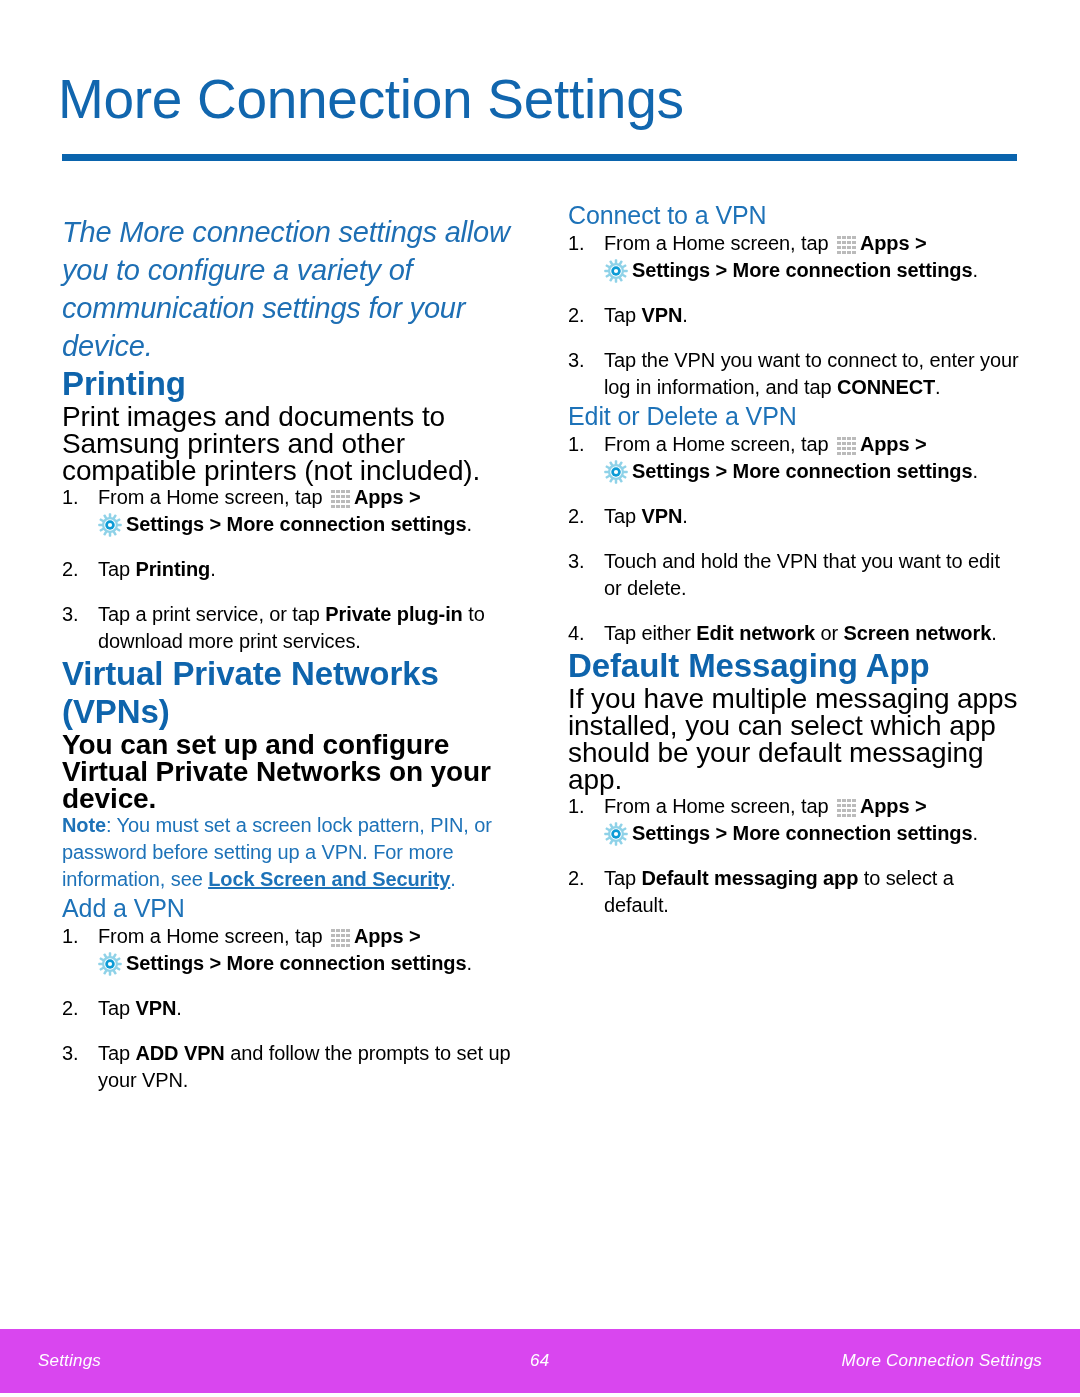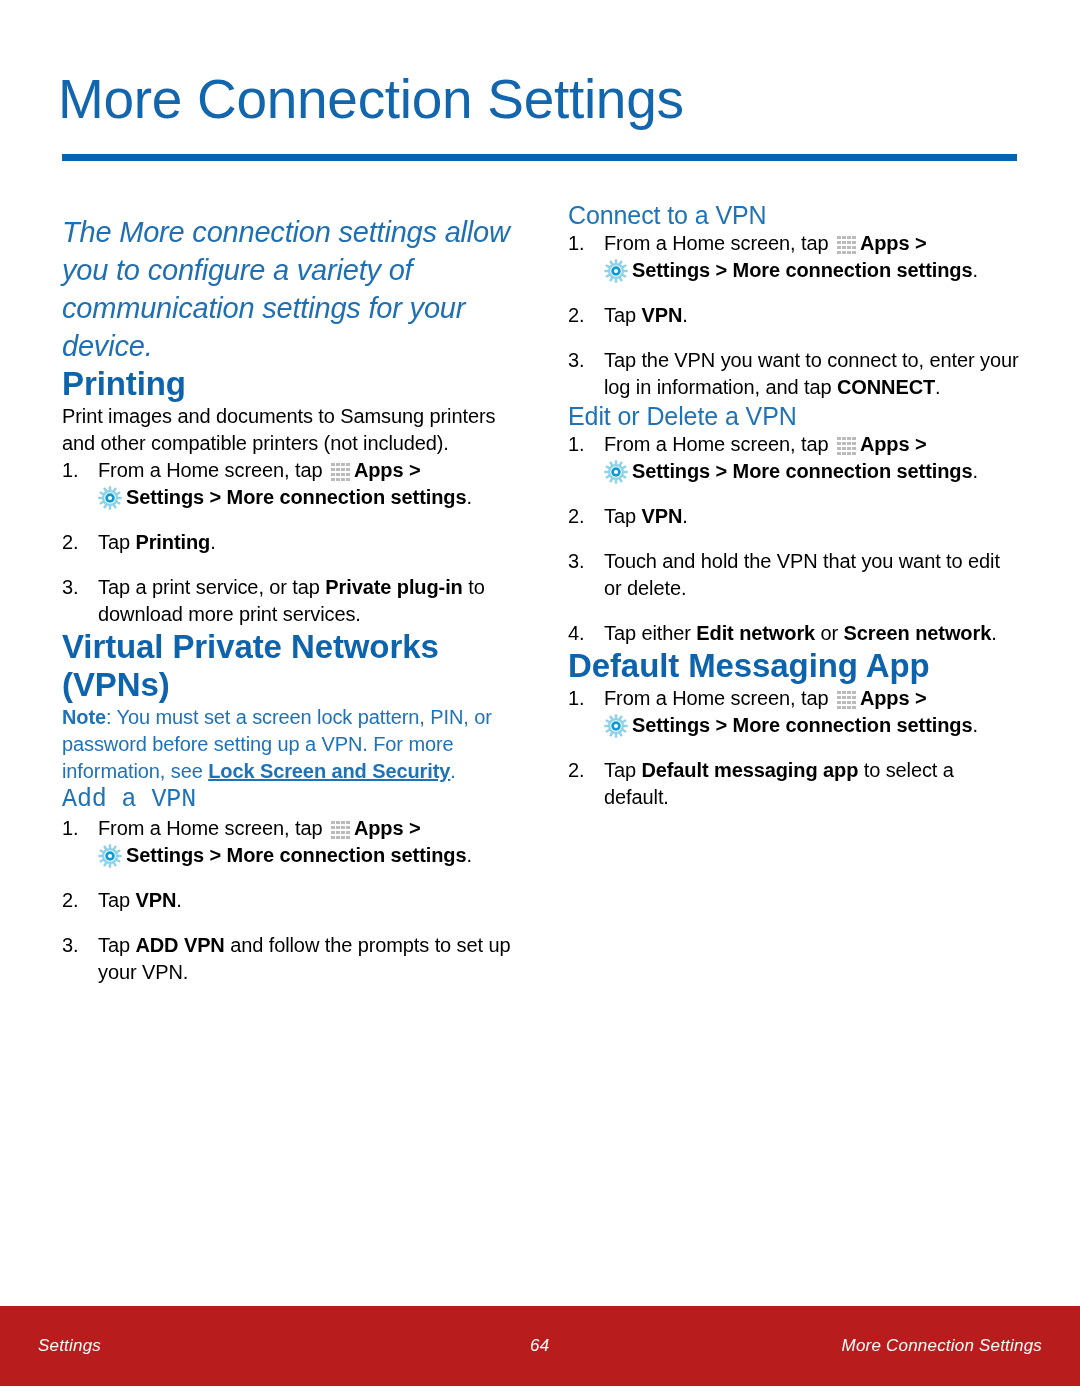--- a/index.html
+++ b/index.html
@@ -68,21 +68,21 @@
   h3.sub-head {
     font-size: 25px;
     line-height: 30px;
     font-weight: 400;
     color: #1D72B8;
     margin: 0;
     letter-spacing: -0.1px;
   }
 
   p.body-text {
-    font-size: 20px;
+    font-size: 28px;
     line-height: 27px;
     color: #000000;
     margin: 0;
     font-weight: 700;
     letter-spacing: -0.1px;
   }
   p.body-text.light { font-weight: 400; }
 
   p.note {
     font-size: 20px;
@@ -147,32 +147,32 @@
     width: 24px;
     height: 24px;
     vertical-align: -6px;
     margin: 0 4px 0 0;
     position: relative;
   }
   .mt-14 { margin-top: 14px; }
   .mt-22 { margin-top: 22px; }
   .mt-26 { margin-top: 26px; }
   .mt-30 { margin-top: 30px; }
-  .mt-34 { margin-top: 34px; font-family: Liberation Mono, monospace; }
+  .mt-34 { margin-top: 34px; }
   .mt-52 { margin-top: 52px; }
   .mt-56 { margin-top: 56px; }
 
   
   .footer {
     position: absolute;
     left: 0;
-    bottom: 11px;
+    bottom: 4px;
     width: 1080px;
-    height: 80px;
-    background: #b91c1c;
+    height: 64px;
+    background: #d946ef;
   }
   .footer-inner {
     position: relative;
     width: 100%;
     height: 100%;
   }
   .footer span {
     position: absolute;
     top: 50%;
     transform: translateY(-50%);
@@ -224,20 +224,21 @@
     </li>
     <li>
       <span class="num">2.</span><span>Tap </span><b>Printing</b><span>.</span>
     </li>
     <li>
       <span class="num">3.</span><span>Tap a print service, or tap </span><b>Private plug-in</b><span> to download more print services.</span>
     </li>
   </ol>
 
   <h2 class="section-head mt-56">Virtual Private Networks (VPNs)</h2>
+  <p class="body-text mt-22">You can set up and configure Virtual Private Networks on your device.</p>
 
   <p class="note mt-26"><b>Note</b><span>: You must set a screen lock pattern, PIN, or password before setting up a VPN. For more information, see </span><a class="note-link" href="#">Lock Screen and Security</a><span>.</span></p>
 
   <h3 class="sub-head mt-34">Add a VPN</h3>
   <ol class="steps mt-14">
     <li>
       <span class="num">1.</span><span>From a Home screen, tap </span><span class="icon-apps"><i style="left: 1.5px; top: 2.5px;"></i><i style="left: 6.5px; top: 2.5px;"></i><i style="left: 11.5px; top: 2.5px;"></i><i style="left: 16.5px; top: 2.5px;"></i><i style="left: 1.5px; top: 7.5px;"></i><i style="left: 6.5px; top: 7.5px;"></i><i style="left: 11.5px; top: 7.5px;"></i><i style="left: 16.5px; top: 7.5px;"></i><i style="left: 1.5px; top: 12.5px;"></i><i style="left: 6.5px; top: 12.5px;"></i><i style="left: 11.5px; top: 12.5px;"></i><i style="left: 16.5px; top: 12.5px;"></i><i style="left: 1.5px; top: 17.5px;"></i><i style="left: 6.5px; top: 17.5px;"></i><i style="left: 11.5px; top: 17.5px;"></i><i style="left: 16.5px; top: 17.5px;"></i></span><b>Apps</b><b> &gt; </b><br><span class="icon-gear"><svg viewBox="0 0 48 48" width="24" height="24" xmlns="http://www.w3.org/2000/svg">
             <g fill="#8FD2E8">
               <rect x="21.5" y="0.5" width="5" height="11" rx="1.4" transform="rotate(0 24 24)"></rect>
               <rect x="21.5" y="0.5" width="5" height="11" rx="1.4" transform="rotate(30 24 24)"></rect>
@@ -330,20 +331,21 @@
     </li>
     <li>
       <span class="num">3.</span><span>Touch and hold the VPN that you want to edit or delete.</span>
     </li>
     <li>
       <span class="num">4.</span><span>Tap either </span><b>Edit network</b><span> or </span><b>Screen network</b><span>.</span>
     </li>
   </ol>
 
   <h2 class="section-head mt-52">Default Messaging App</h2>
+  <p class="body-text light mt-22">If you have multiple messaging apps installed, you can select which app should be your default messaging app.</p>
 
   <ol class="steps mt-26">
     <li>
       <span class="num">1.</span><span>From a Home screen, tap </span><span class="icon-apps"><i style="left: 1.5px; top: 2.5px;"></i><i style="left: 6.5px; top: 2.5px;"></i><i style="left: 11.5px; top: 2.5px;"></i><i style="left: 16.5px; top: 2.5px;"></i><i style="left: 1.5px; top: 7.5px;"></i><i style="left: 6.5px; top: 7.5px;"></i><i style="left: 11.5px; top: 7.5px;"></i><i style="left: 16.5px; top: 7.5px;"></i><i style="left: 1.5px; top: 12.5px;"></i><i style="left: 6.5px; top: 12.5px;"></i><i style="left: 11.5px; top: 12.5px;"></i><i style="left: 16.5px; top: 12.5px;"></i><i style="left: 1.5px; top: 17.5px;"></i><i style="left: 6.5px; top: 17.5px;"></i><i style="left: 11.5px; top: 17.5px;"></i><i style="left: 16.5px; top: 17.5px;"></i></span><b>Apps</b><b> &gt; </b><br><span class="icon-gear"><svg viewBox="0 0 48 48" width="24" height="24" xmlns="http://www.w3.org/2000/svg">
             <g fill="#8FD2E8">
               <rect x="21.5" y="0.5" width="5" height="11" rx="1.4" transform="rotate(0 24 24)"></rect>
               <rect x="21.5" y="0.5" width="5" height="11" rx="1.4" transform="rotate(30 24 24)"></rect>
               <rect x="21.5" y="0.5" width="5" height="11" rx="1.4" transform="rotate(60 24 24)"></rect>
               <rect x="21.5" y="0.5" width="5" height="11" rx="1.4" transform="rotate(90 24 24)"></rect>
               <rect x="21.5" y="0.5" width="5" height="11" rx="1.4" transform="rotate(120 24 24)"></rect>

